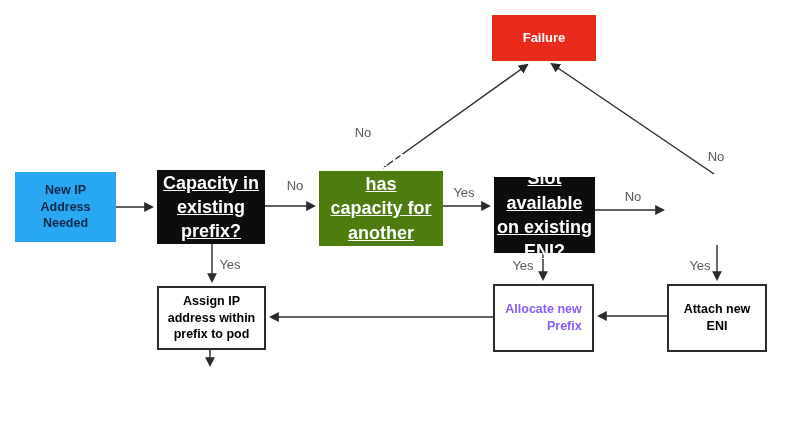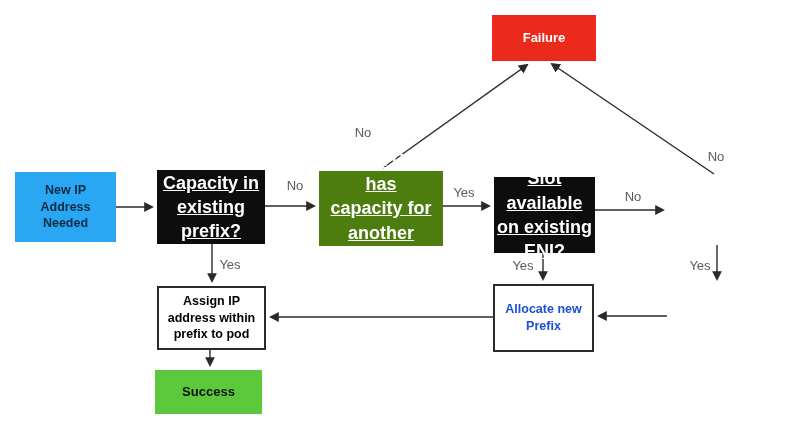--- a/index.html
+++ b/index.html
@@ -104,25 +104,26 @@
 on existing
 ENI?</div>
 
 
   <div id="node-failure" class="node terminal" style="background-color: rgb(234, 42, 27); color: #ffffff;">Failure</div>
 
   <div id="node-assign" class="node action" style="background-color: rgb(255, 255, 255); color: rgb(0, 0, 0);">Assign IP
 address within
 prefix to pod</div>
 
-  <div id="node-allocate" class="node action" style="background-color: rgb(255, 255, 255); color: #1d4ed8;">Allocate new
+  <div id="node-allocate" class="node action" style="background-color: rgb(255, 255, 255); color: #8b5cf6; text-align: right;">Allocate new
 Prefix</div>
 
+  <div id="node-attach" class="node action" style="background-color: rgb(255, 255, 255); color: rgb(0, 0, 0);">Attach new
+ENI</div>
 
-  <div id="node-success" class="node terminal" style="background-color: rgb(92, 201, 61); color: rgb(17, 17, 17);">Success</div>
 
   <span id="lbl-no1" class="elabel" style="color: rgb(90, 90, 90);">No</span>
   <span id="lbl-yes1" class="elabel" style="color: rgb(90, 90, 90);">Yes</span>
   <span id="lbl-no2" class="elabel" style="color: rgb(90, 90, 90);">No</span>
   <span id="lbl-yes2" class="elabel" style="color: rgb(90, 90, 90);">Yes</span>
   <span id="lbl-no3" class="elabel" style="color: rgb(90, 90, 90);">No</span>
   <span id="lbl-yes3" class="elabel" style="color: rgb(90, 90, 90);">Yes</span>
   <span id="lbl-no4" class="elabel" style="color: rgb(90, 90, 90);">No</span>
   <span id="lbl-yes4" class="elabel" style="color: rgb(90, 90, 90);">Yes</span>
 

